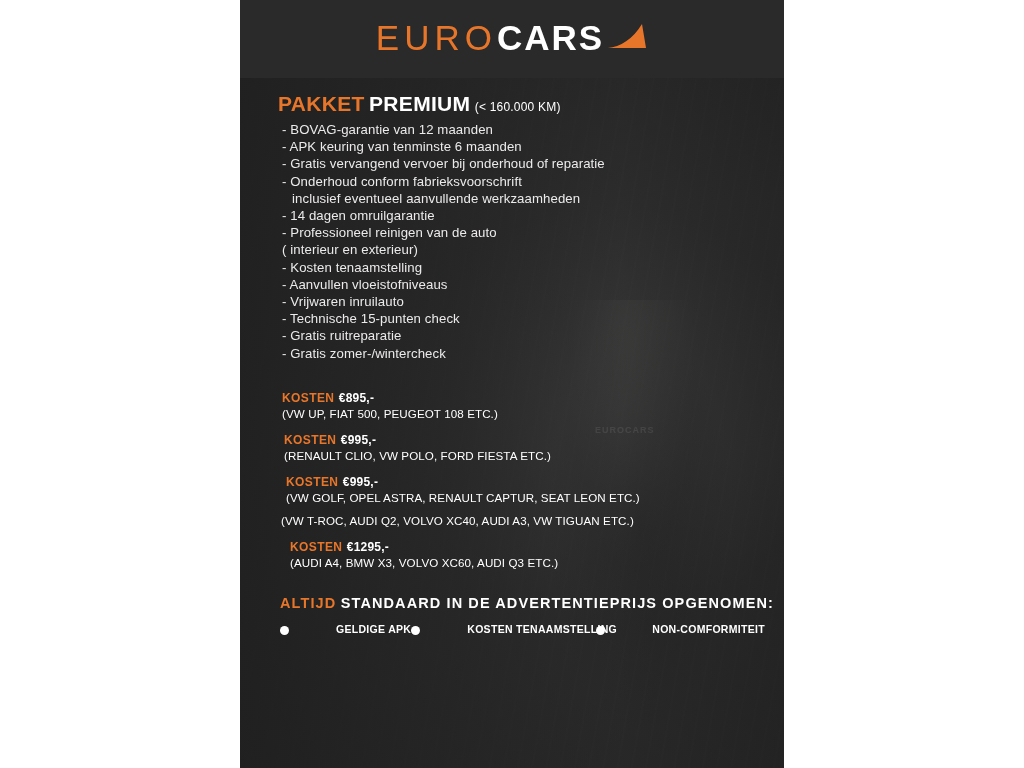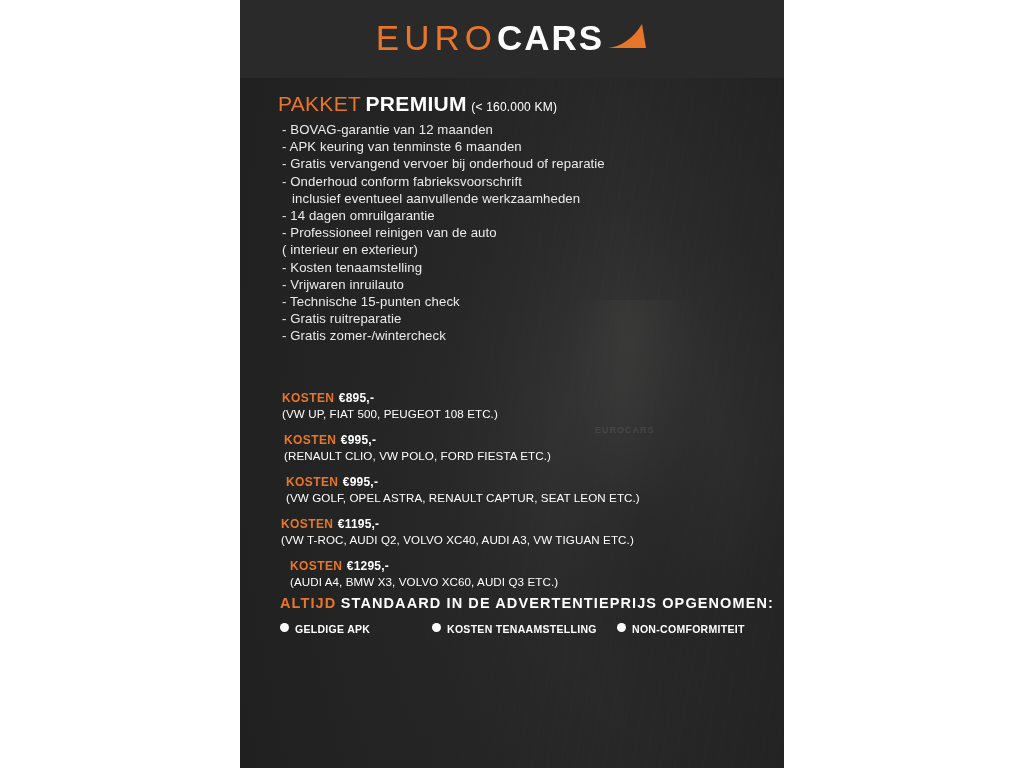--- a/index.html
+++ b/index.html
@@ -119,21 +119,21 @@
 
   .pkg-title {
     position: absolute;
     left: 38px;
     top: 92px;
     white-space: nowrap;
   }
   .pkg-title .kw {
     color: #e8762a;
     font-size: 21px;
-    font-weight: normal;
+    font-weight: bold;
     letter-spacing: 0.3px;
   }
   .pkg-title .nm {
     color: #ffffff;
     font-size: 21px;
     font-weight: bold;
     letter-spacing: 0.3px;
   }
   .pkg-title .km {
     color: #ffffff;
@@ -210,22 +210,23 @@
     font-weight: bold;
     letter-spacing: 1.1px;
   }
   .bullets {
     margin-top: 11px;
     display: flex;
     gap: 0;
   }
   .bullet {
     display: flex;
-    align-items: flex-start;
-    white-space: nowrap;
+    align-items: flex-end;
+    white-space: nowrap;
+    gap: 41px;
   }
   .bullet .dot {
     width: 9px;
     height: 9px;
     border-radius: 50%;
     background: #ffffff;
     margin-right: 6px;
     flex: 0 0 auto;
   }
   .bullet .btxt {
@@ -267,20 +268,21 @@
       <div class="features">
         <div>- BOVAG-garantie van 12 maanden</div>
         <div>- APK keuring van tenminste 6 maanden</div>
         <div>- Gratis vervangend vervoer bij onderhoud of reparatie</div>
         <div>- Onderhoud conform fabrieksvoorschrift</div>
         <div class="indent">inclusief eventueel aanvullende werkzaamheden</div>
         <div>- 14 dagen omruilgarantie</div>
         <div>- Professioneel reinigen van de auto</div>
         <div>( interieur en exterieur)</div>
         <div>- Kosten tenaamstelling</div>
+        <div>- Aanvullen vloeistofniveaus</div>
         <div>- Vrijwaren inruilauto</div>
         <div>- Technische 15-punten check</div>
         <div>- Gratis ruitreparatie</div>
         <div>- Gratis zomer-/wintercheck</div>
       </div>
 
       <div class="prices">
 
         <div class="price-block pb0">
           <div class="line1">
@@ -300,24 +302,20 @@
 
         <div class="price-block pb2">
           <div class="line1">
             <span class="kosten">KOSTEN</span>
             <span class="amount">€995,-</span>
           </div>
           <div class="models">(VW GOLF, OPEL ASTRA, RENAULT CAPTUR, SEAT LEON ETC.)</div>
         </div>
 
         <div class="price-block pb3">
-          <div class="line1">
-            <span class="kosten">KOSTEN</span>
-            <span class="amount">€1195,-</span>
-          </div>
           <div class="models">(VW T-ROC, AUDI Q2, VOLVO XC40, AUDI A3, VW TIGUAN ETC.)</div>
         </div>
 
         <div class="price-block pb4">
           <div class="line1">
             <span class="kosten">KOSTEN</span>
             <span class="amount">€1295,-</span>
           </div>
           <div class="models">(AUDI A4, BMW X3, VOLVO XC60, AUDI Q3 ETC.)</div>
         </div>

